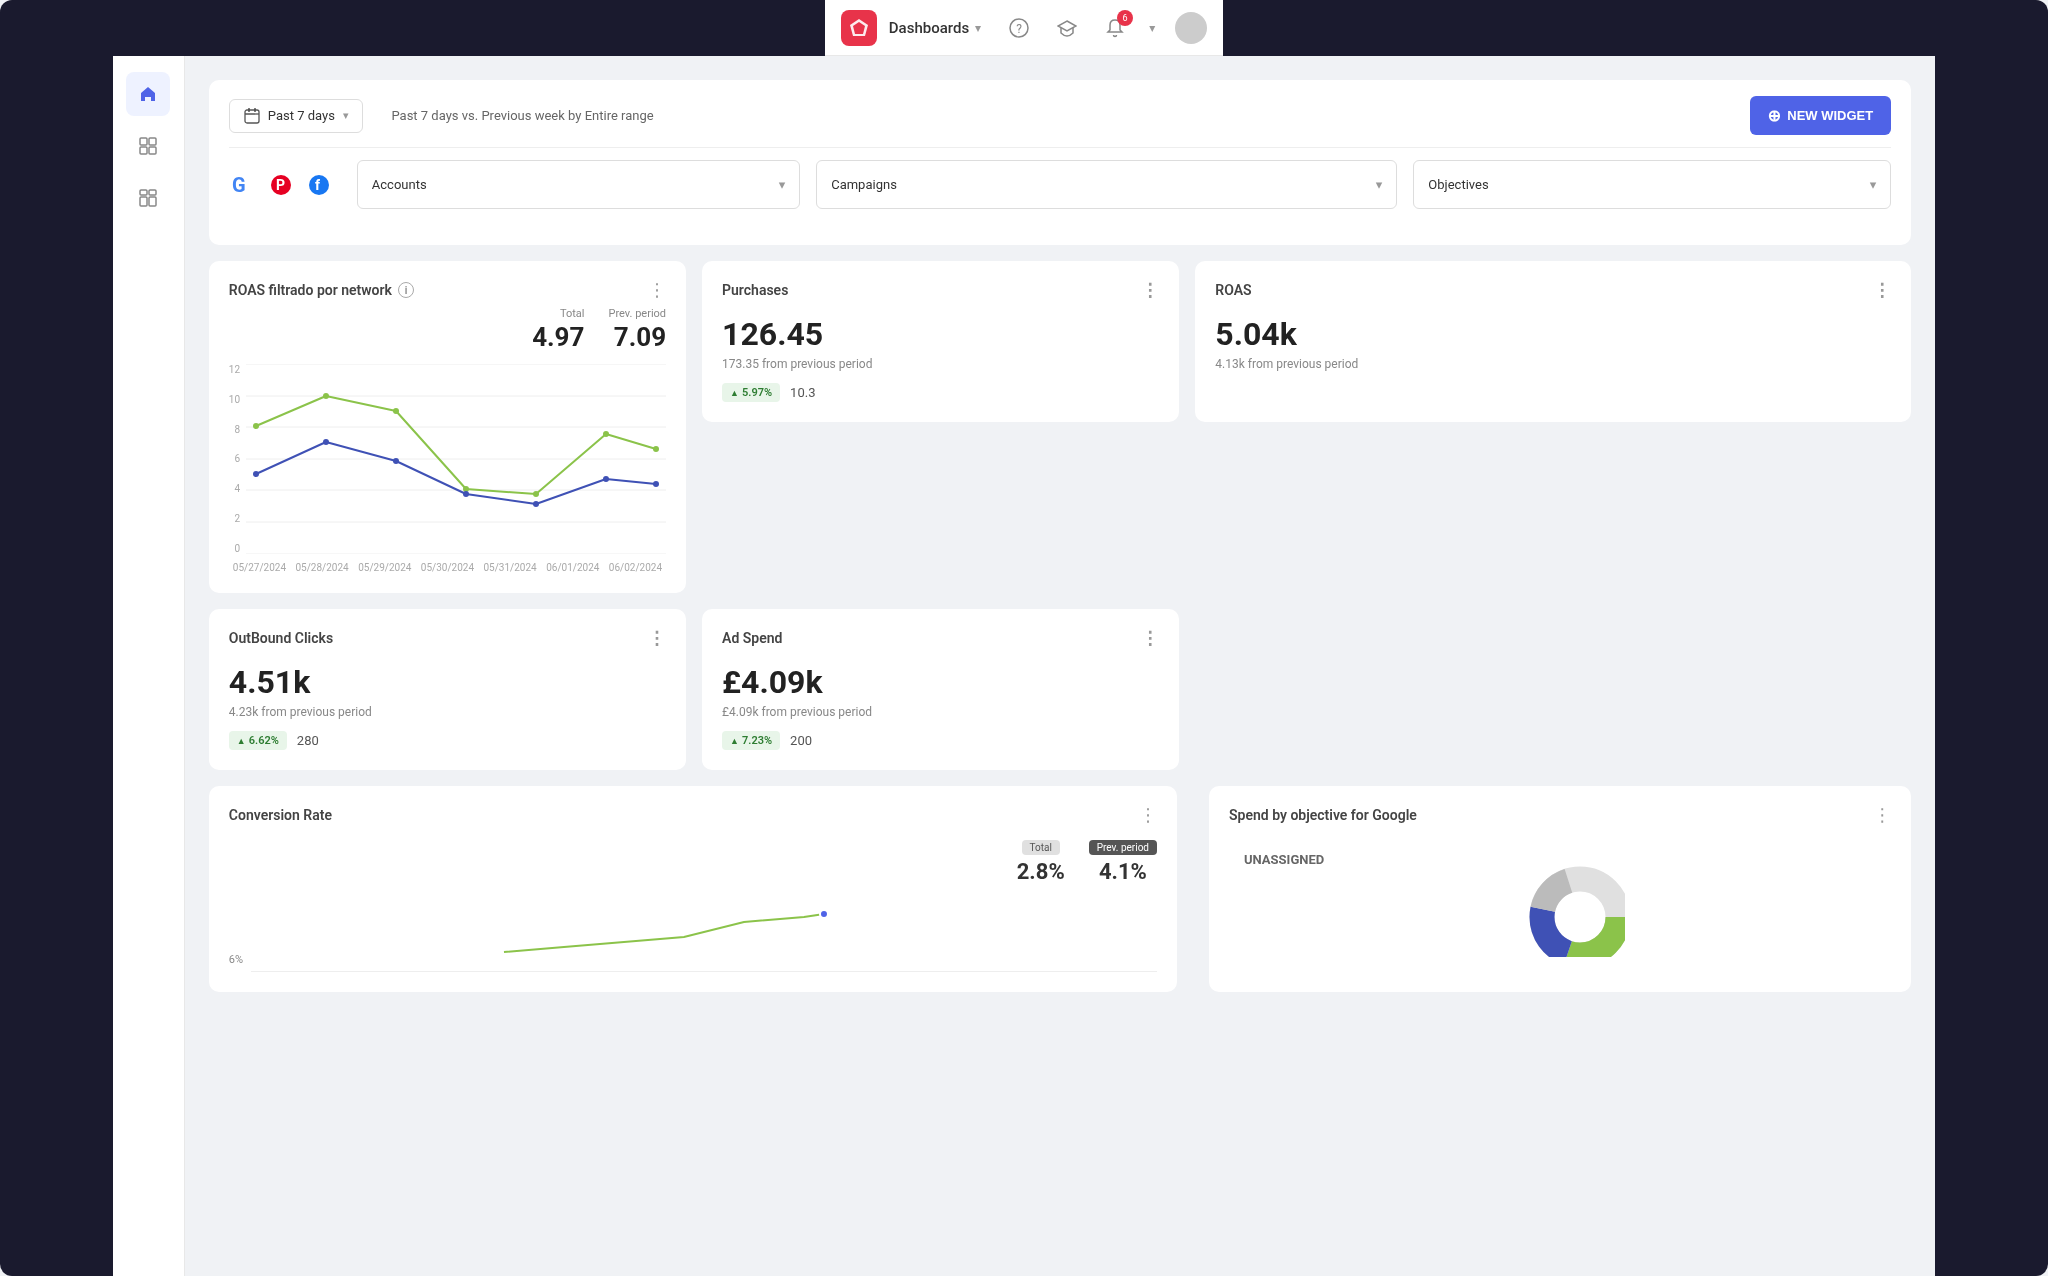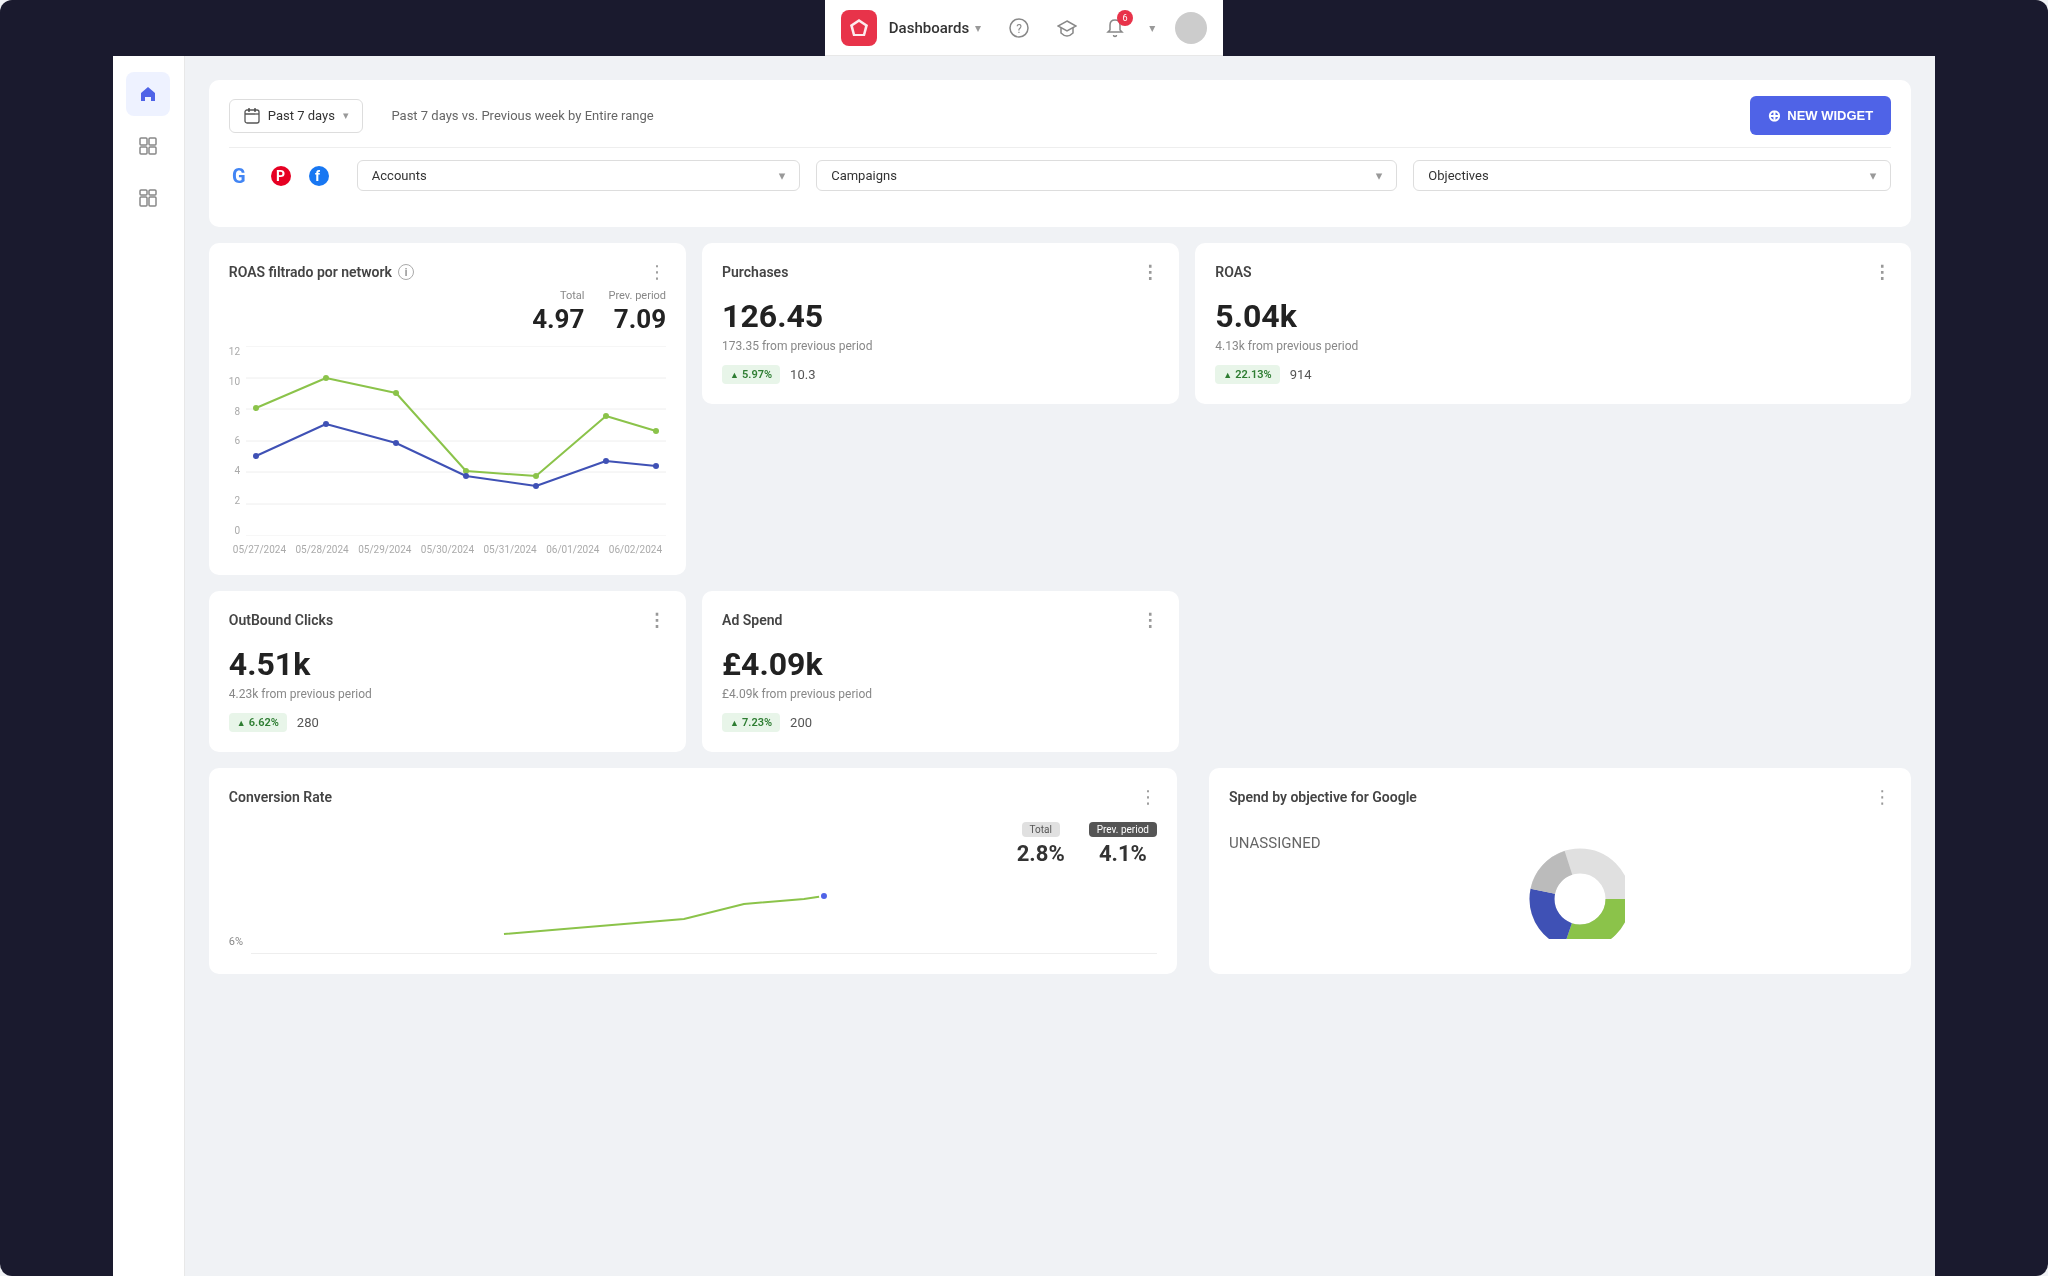--- a/index.html
+++ b/index.html
@@ -34,21 +34,21 @@
     .new-widget-btn { background: #4f63e7; color: white; border: none; border-radius: 6px; padding: 10px 18px; font-size: 13px; font-weight: 600; cursor: pointer; display: flex; align-items: center; gap: 6px; }
     .new-widget-btn .plus-circle { font-size: 16px; }
 
     
     .filter-bar { display: flex; align-items: center; gap: 16px; padding: 14px 20px; background: #fff; border-radius: 8px; margin-bottom: 20px; }
     .platform-icons { display: flex; align-items: center; gap: 10px; margin-right: 8px; }
     .platform-icon { width: 28px; height: 28px; border-radius: 50%; display: flex; align-items: center; justify-content: center; font-size: 14px; font-weight: bold; cursor: pointer; }
     .platform-google { color: #4285f4; font-size: 20px; font-weight: bold; }
     .platform-pinterest { color: #e60023; font-size: 20px; }
     .platform-facebook { color: #1877f2; font-size: 20px; }
-    .filter-select { flex: 1; display: flex; align-items: center; justify-content: space-between; border: 1px solid #ddd; border-radius: 6px; padding: 7px 14px; font-size: 13px; cursor: pointer; background: #fff; color: #333; }
+    .filter-select { flex: 1; display: flex; align-items: center; justify-content: space-between; border: 1px solid #ddd; border-radius: 6px; padding: 16px 14px; font-size: 13px; cursor: pointer; background: #fff; color: #333; }
     .filter-select-chevron { color: #999; }
     .card { background: #fff; border-radius: 10px; padding: 20px; position: relative; }
     .card-title { font-size: 14px; font-weight: 600; color: #444; margin-bottom: 16px; display: flex; align-items: center; justify-content: space-between; }
     .card-menu { color: #999; cursor: pointer; font-size: 18px; line-height: 1; }
     .card-value { font-size: 32px; font-weight: 700; color: #222; margin-bottom: 4px; }
     .card-sub { font-size: 12px; color: #888; margin-bottom: 12px; }
     .card-badge-row { display: flex; align-items: center; gap: 10px; }
     .badge-green { background: #e8f5e9; color: #2e7d32; font-size: 11px; font-weight: 600; padding: 3px 8px; border-radius: 4px; display: flex; align-items: center; gap: 3px; }
     .badge-green::before { content: '▲'; font-size: 9px; }
     .card-secondary { font-size: 13px; color: #555; }
@@ -213,24 +213,20 @@
           </div>
         </div>
 
         <div class="card">
           <div class="card-title">
             <span>ROAS</span>
             <span class="card-menu">⋮</span>
           </div>
           <div class="card-value">5.04k</div>
           <div class="card-sub">4.13k from previous period</div>
-          <div class="card-badge-row">
-            <span class="badge-green">22.13%</span>
-            <span class="card-secondary">914</span>
-          </div>
         </div>
 
         <div class="chart-card" style="grid-row: 1 / 3;">
           <div class="chart-header">
             <div class="chart-title">
               <span>ROAS filtrado por network</span>
               <div class="chart-info-icon">i</div>
             </div>
             <span class="card-menu">⋮</span>
           </div>
@@ -356,21 +352,21 @@
             </div>
           </div>
         </div>
 
         <div class="card spend-card">
           <div style="display:flex; align-items:center; justify-content:space-between; margin-bottom:28px;">
             <span style="font-size:14px; font-weight:600; color:#444;">Spend by objective for Google</span>
             <span class="card-menu">⋮</span>
           </div>
           <div style="position:relative; display:flex; justify-content:center; align-items:center; height:110px;">
-            <span style="position:absolute; top:0; left:0; font-size:15px; color:#666; font-weight:400;">UNASSIGNED</span>
+            <span style="position:absolute; top:0; left:15px; font-size:13px; color:#666; font-weight:700;">UNASSIGNED</span>
             <svg width="130" height="100" viewBox="0 0 130 100">
 
               <circle cx="85" cy="60" r="38" fill="none" stroke="#e0e0e0" stroke-width="25"></circle>
               <circle cx="85" cy="60" r="38" fill="none" stroke="#8bc34a" stroke-width="25" stroke-dasharray="72 167" stroke-dashoffset="0"></circle>
               <circle cx="85" cy="60" r="38" fill="none" stroke="#3f51b5" stroke-width="25" stroke-dasharray="55 167" stroke-dashoffset="-72"></circle>
               <circle cx="85" cy="60" r="38" fill="none" stroke="#bbb" stroke-width="25" stroke-dasharray="40 167" stroke-dashoffset="-127"></circle>
               <circle cx="85" cy="60" r="24" fill="white"></circle>
             </svg>
           </div>
         </div>

